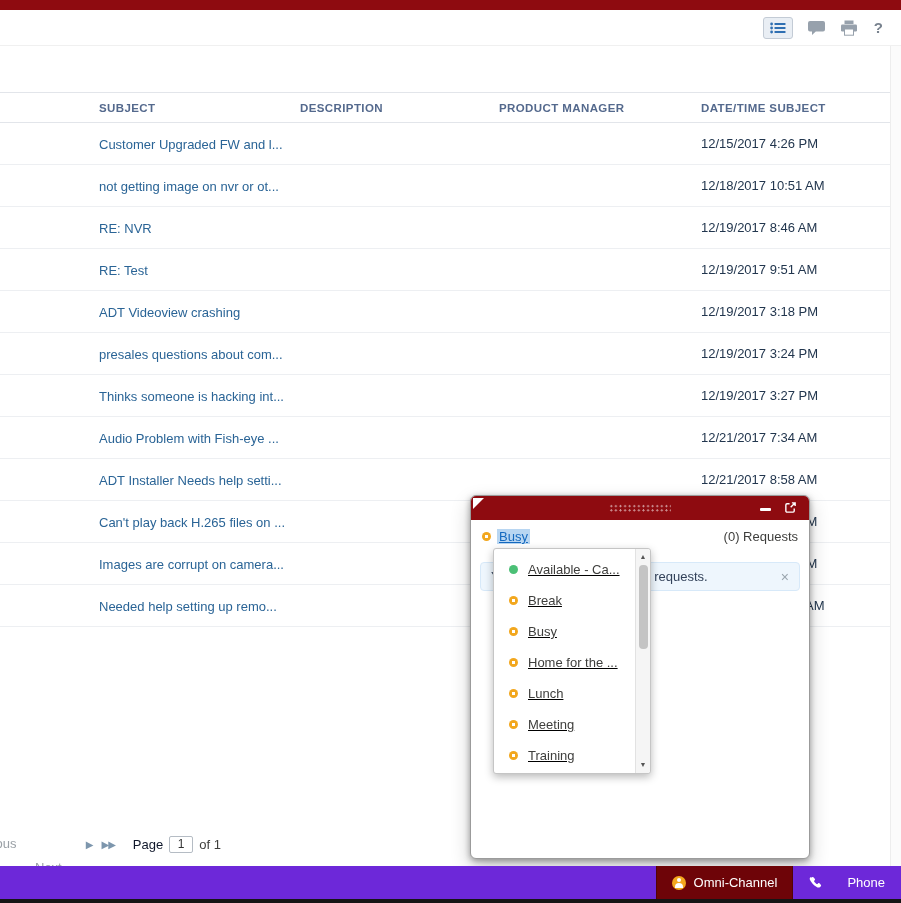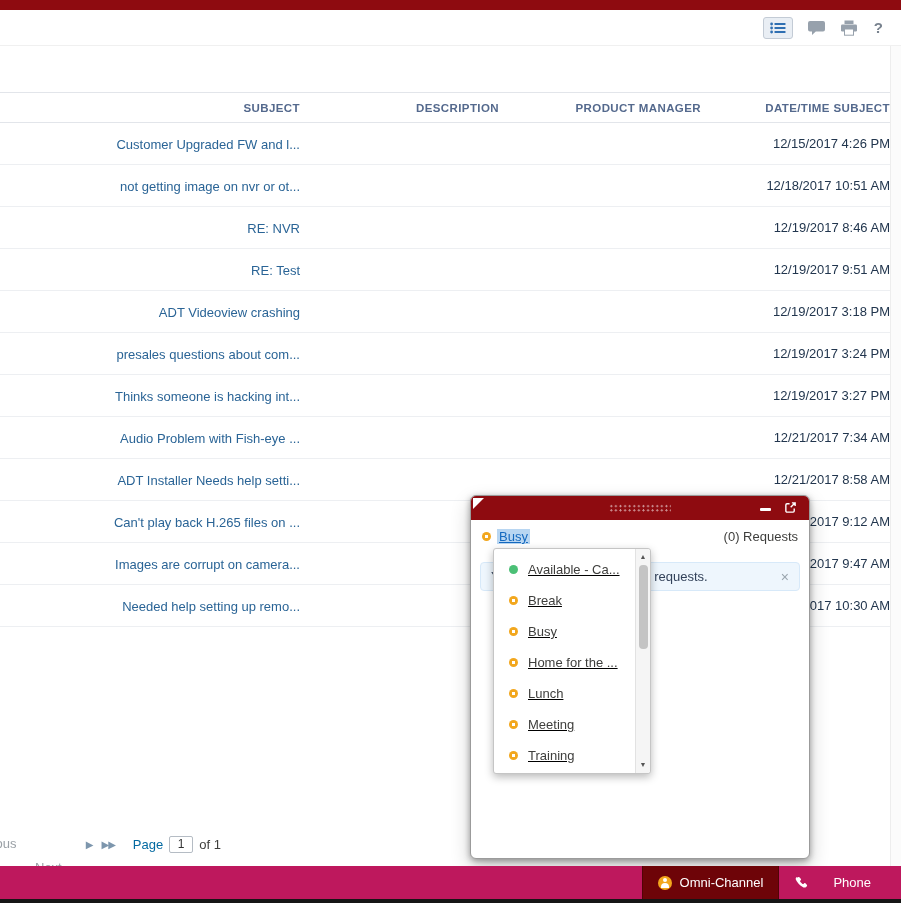--- a/index.html
+++ b/index.html
@@ -20,40 +20,40 @@
   }
   .tb-btn { display:flex; align-items:center; justify-content:center; cursor:pointer; }
   .tb-btn.active { background:#e9eef4; border:1px solid #c3cbd5; border-radius:3px; padding:4px 6px; }
   .help-glyph { font-size:15px; font-weight:bold; color:#78828e; padding:0 2px; }
 
   
   .right-track { position:absolute; right:0; top:46px; width:11px; height:820px; background:#fbfbfb; border-left:1px solid #ededed; }
 
   
   .list-table { position:absolute; top:92px; left:0; width:890px; }
-  .thead, .row { display:grid; grid-template-columns:99px 201px 199px 202px 1fr; align-items:center;text-align:right; }
+  .thead, .row { display:grid; grid-template-columns:99px 201px 199px 202px 1fr; align-items:center; }
   .thead { height:31px; border-top:1px solid #e2e5ea; border-bottom:1px solid #e2e5ea; background:#fff; }
   .th { font-size:11.5px; font-weight:bold; color:#54698d; letter-spacing:.4px; cursor:pointer; }
   .row { height:42px; border-bottom:1px solid #edeff2; background:#fff; }
   .subject a { color:#2a6496; font-size:13px; text-decoration:none; cursor:pointer; }
   .desc, .pm { font-size:13px; color:#3e3e3c; }
   .date { font-size:13px; color:#22364e; white-space:nowrap; }
 
   
   .pagination {
     position:absolute; top:830px; left:0; width:889px; height:28px;
     display:flex; align-items:center; font-size:13px; color:#9aa0a6;
   }
   .prev-clip { overflow:hidden; width:30px; height:16px; }
   .prev-clip span { display:inline-block; margin-left:-34px; white-space:nowrap; }
   .pg-next { margin-left:5px; cursor:pointer;margin-top:46px; }
   .pg-arrow { color:#7d96ad; font-size:10px; cursor:pointer; }
   .pg-arrow.single { margin-left:24px; }
   .pg-arrow.dbl { margin-left:8px; letter-spacing:-1px; }
-  .pg-label { margin-left:18px; color:#0369a1; }
+  .pg-label { margin-left:18px; color:#0f172a; }
   .pg-input {
     width:24px; height:17px; margin-left:6px; border:1px solid #b5bcc4; border-radius:2px;
     text-align:center; font-size:12px; font-family:"Liberation Sans", sans-serif; color:#333;
   }
   .pg-of { margin-left:6px; color:#3e3e3c; }
 
   
   .omni-popup {
     position:absolute; left:470px; top:495px; width:340px; height:364px;
     background:#fff; border:1px solid #9b9b9b; border-radius:6px; z-index:50;
@@ -100,22 +100,22 @@
     position:absolute; right:0; top:0; bottom:0; width:15px;
     background:#f5f5f5; border-left:1px solid #e2e2e2; border-radius:0 3px 3px 0;
   }
   .dd-sb-btn { position:absolute; left:0; width:100%; height:14px; font-size:7px; color:#555; text-align:center; line-height:14px; cursor:pointer; }
   .dd-sb-btn.up { top:1px; }
   .dd-sb-btn.down { bottom:1px; }
   .dd-thumb { position:absolute; top:16px; left:3px; width:9px; height:84px; background:#c4c4c4; border-radius:4px; cursor:pointer; }
 
   
   .bottom-bar {
-    position:absolute; left:0; top:866px; width:901px; height:33px; background:#be185d;
-    display:flex; align-items:center; justify-content:flex-end; z-index:60; padding-right:14px;
+    position:absolute; left:0; top:866px; width:901px; height:33px; background:#6d28d9;
+    display:flex; align-items:center; justify-content:flex-end; z-index:60; padding-right:0;
   }
   .omni-tab {
     height:33px; display:flex; align-items:center; gap:8px; padding:0 16px;
     background:#6e0408; color:#fff; font-size:13px; cursor:pointer;
     box-shadow:inset 1px 0 0 rgba(0,0,0,.25), inset -1px 0 0 rgba(0,0,0,.25);
   }
   .omni-icon { position:relative; width:14px; height:14px; border-radius:50%; background:#f3a71d; flex:0 0 auto; }
   .omni-icon::before { content:""; position:absolute; top:2.5px; left:5px; width:4px; height:4px; border-radius:50%; background:#fff; }
   .omni-icon::after { content:""; position:absolute; top:7.5px; left:3px; width:8px; height:4.5px; border-radius:4px 4px 0 0; background:#fff; }
   .phone-tab { height:33px; display:flex; align-items:center; gap:24px; padding:0 16px; color:#fff; font-size:13px; cursor:pointer; }

